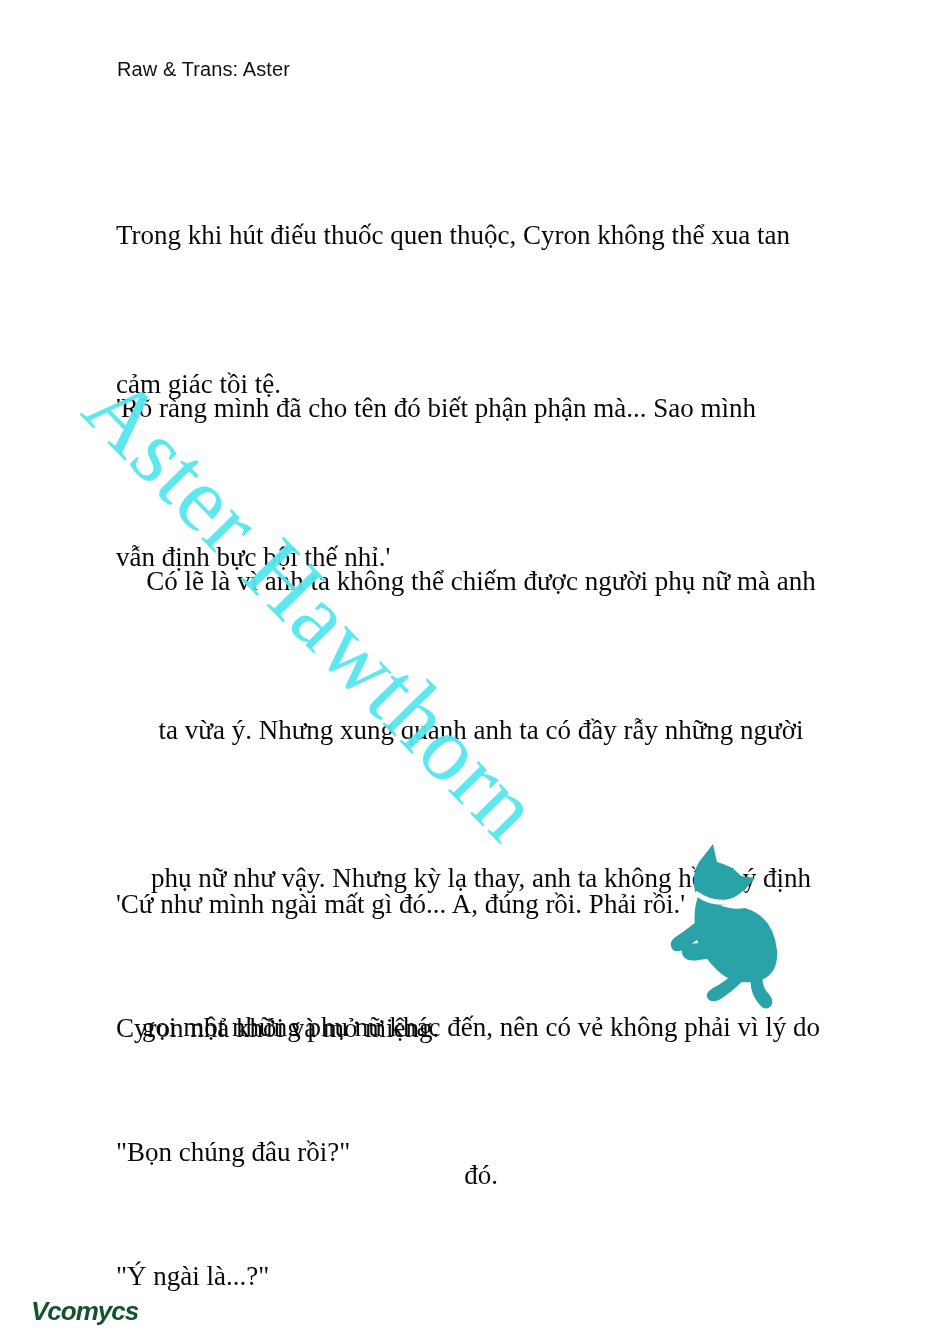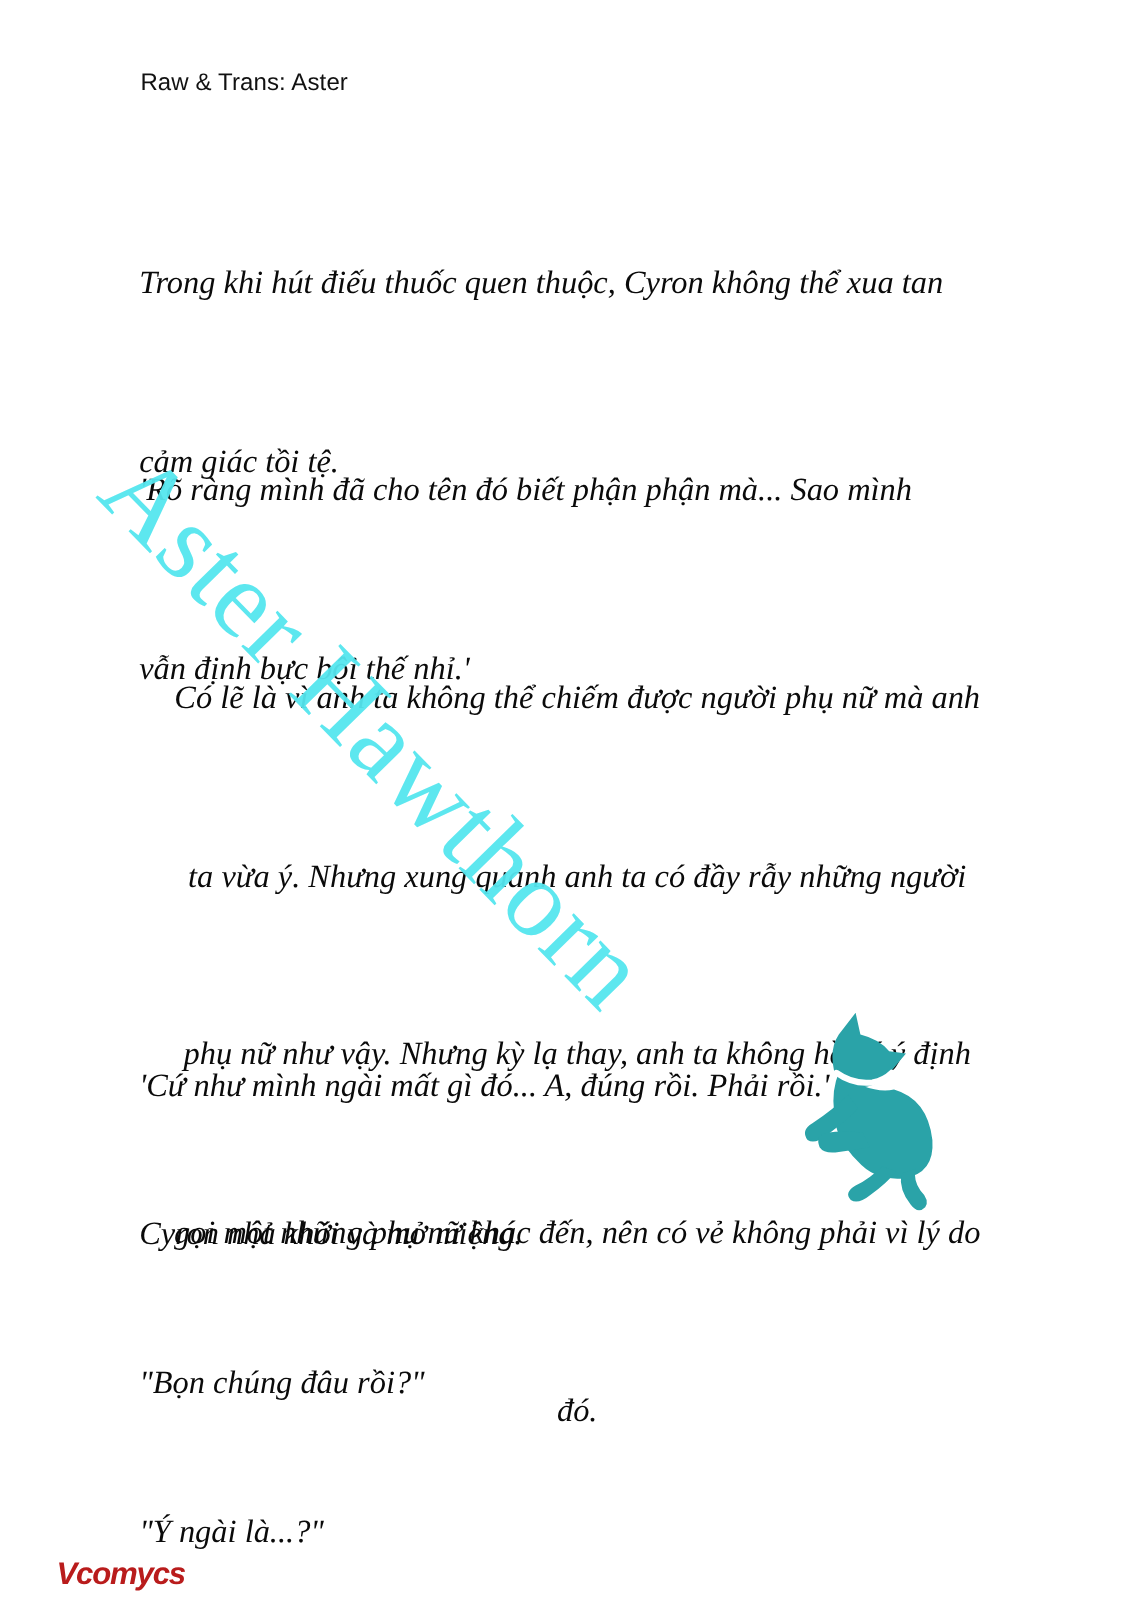--- a/index.html
+++ b/index.html
@@ -34,21 +34,20 @@
       font-family: "Liberation Serif", serif;
       font-size: 27px;
       line-height: 49.5px;
       color: #0a0a0a;
       margin: 0;
       white-space: pre-wrap;
     }
     .line {
       display: block;
       white-space: nowrap;
-      font-style: italic;
     }
     .watermark {
       position: absolute;
       left: 134px;
       top: 360px;
       font-family: "Liberation Serif", serif;
       font-size: 92px;
       color: #55e6ef;
       white-space: nowrap;
       transform-origin: 0 0;
@@ -73,24 +72,24 @@
       top: 1296px;
       height: 36px;
       width: 140px;
       z-index: 3;
     }
     .brand-text {
       font-family: "Liberation Sans", sans-serif;
       font-style: italic;
       font-weight: bold;
       font-size: 26px;
-      color: #b91c1c;
+      color: #14532d;
       letter-spacing: -1px;
       position: absolute;
-      left: 32px;
+      left: 16px;
       top: 0;
       text-align: right;
     }
   </style>
 </head>
 <body>
 
 <div class="page">
 
   <div class="header-credit">Raw &amp; Trans: Aster</div>

